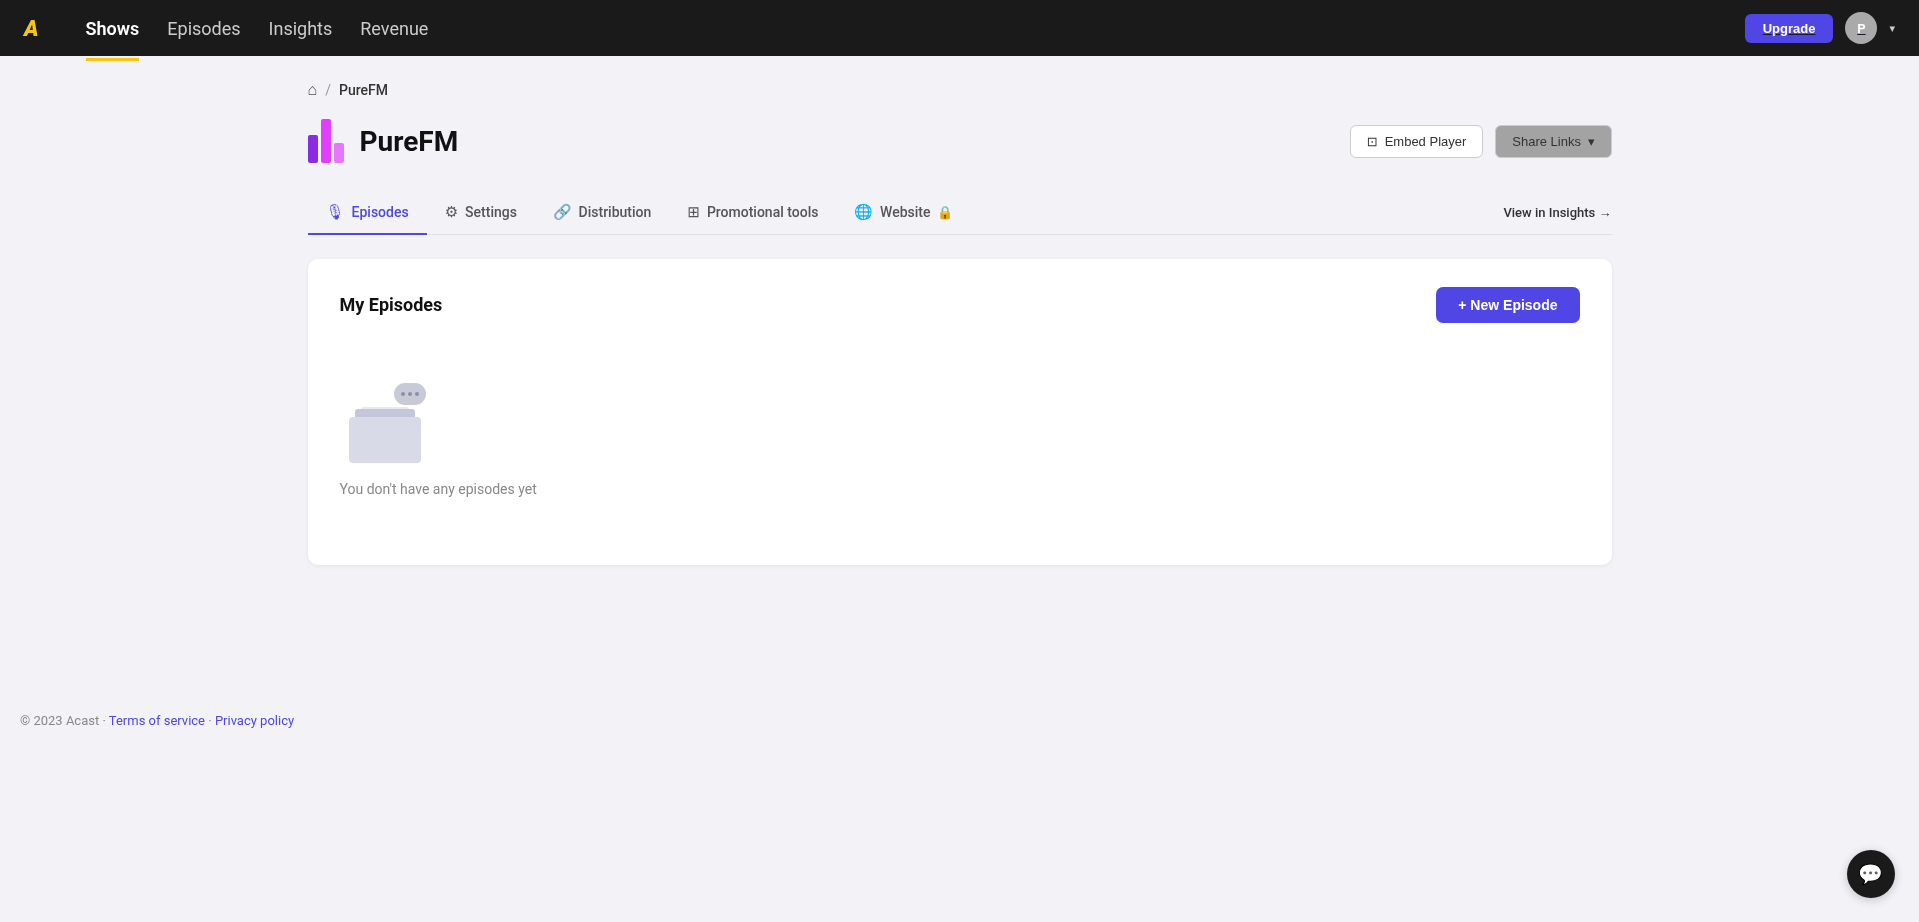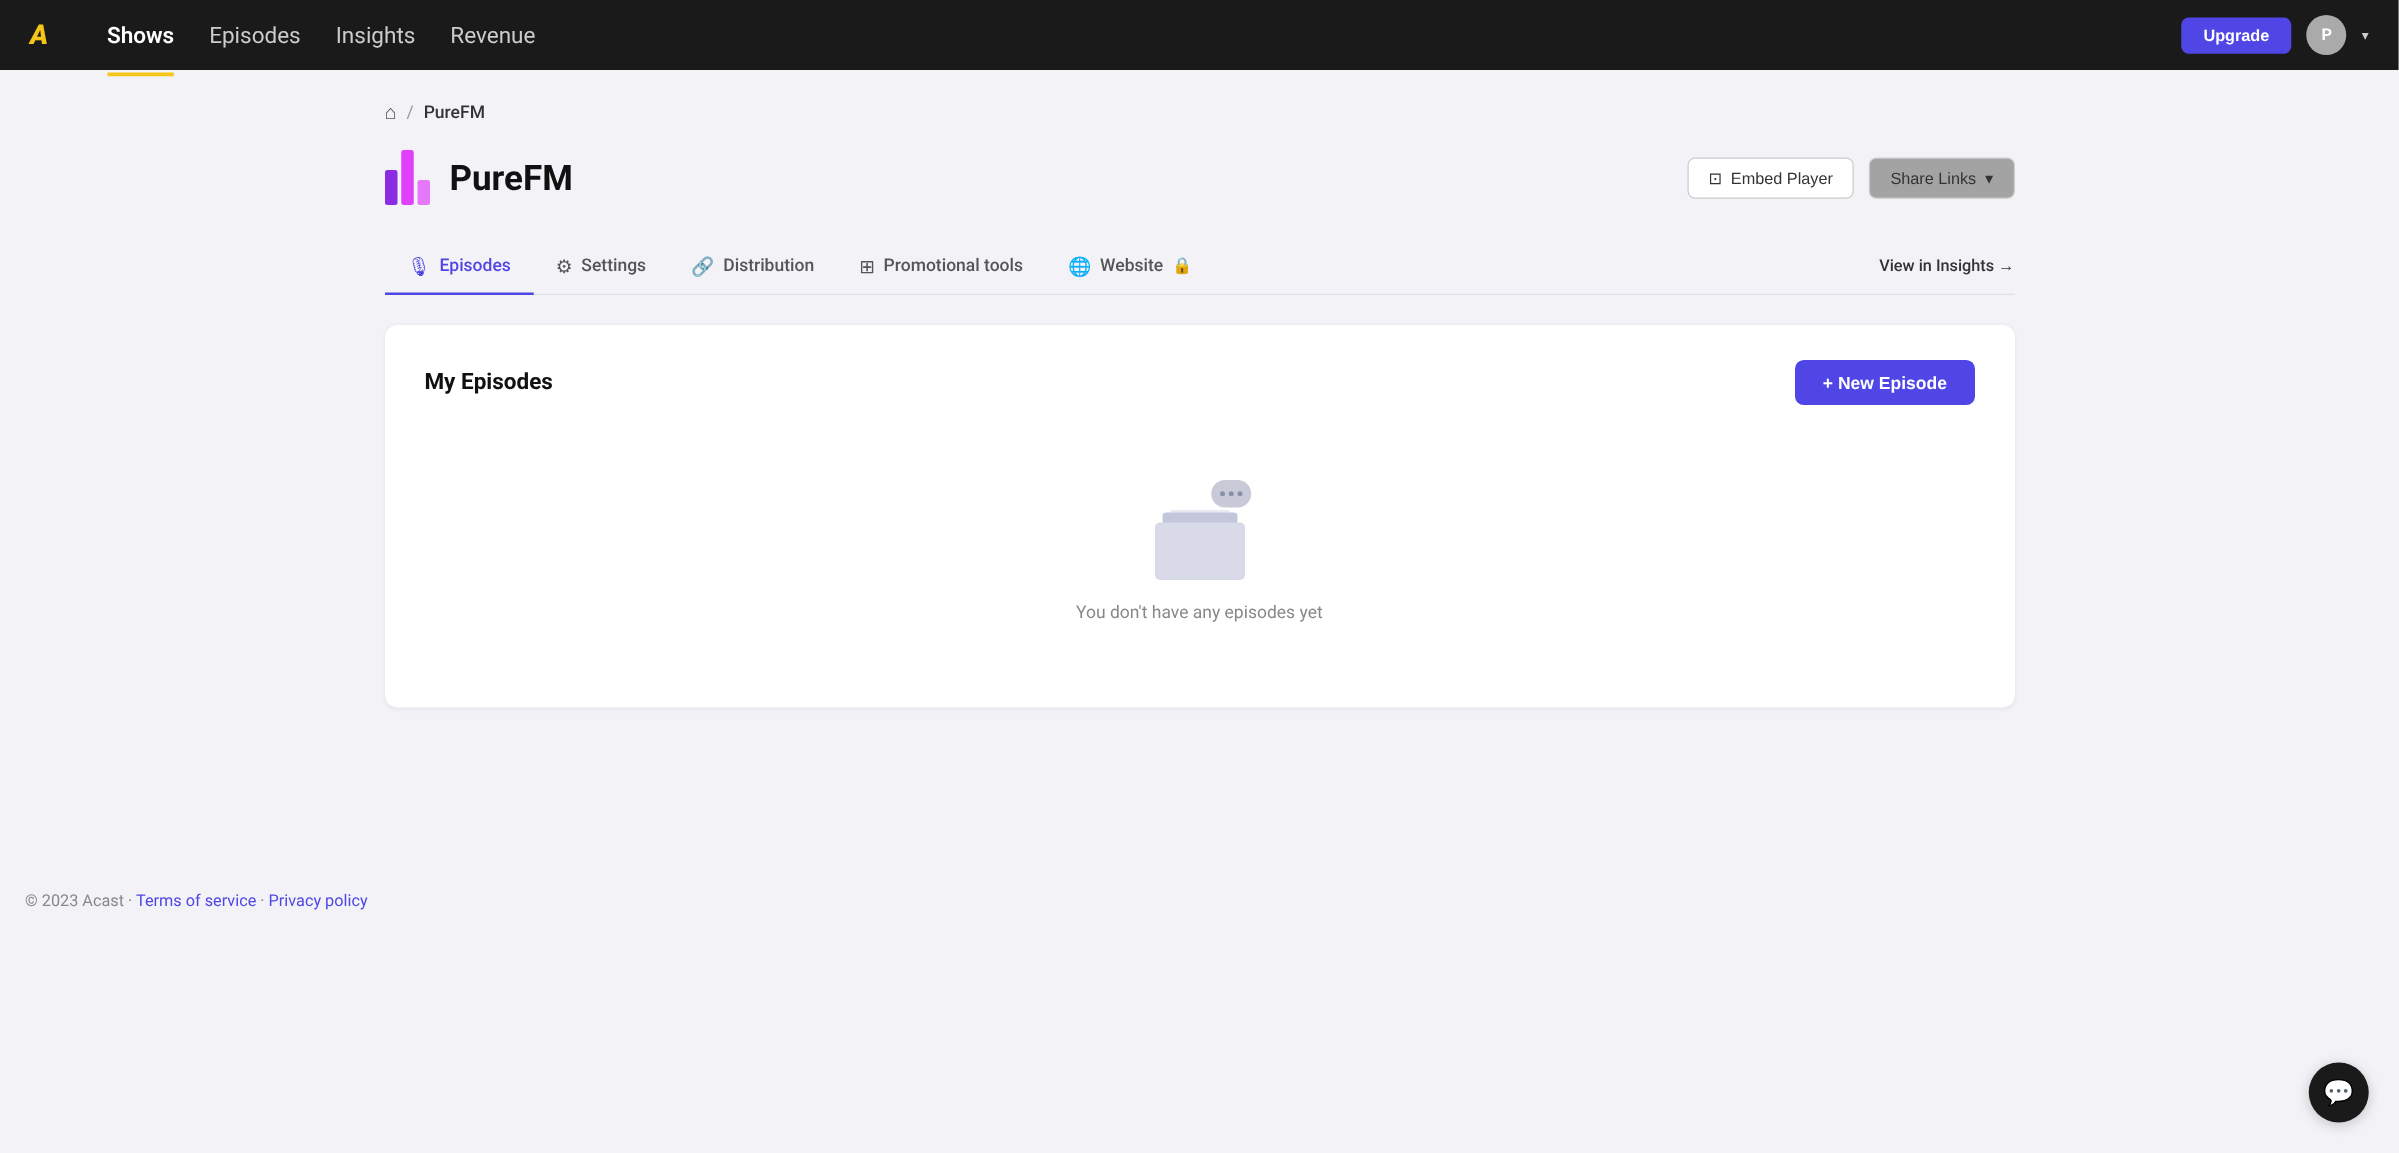--- a/index.html
+++ b/index.html
@@ -50,20 +50,21 @@
       bottom: -18px;
       left: 0;
       width: 100%;
       height: 3px;
       background: #f5c518;
     }
     .topnav-right {
       display: flex;
       align-items: center;
       gap: 12px;
+      text-decoration: underline;
     }
     .upgrade-btn {
       background: #4f46e5;
       color: #fff;
       border: none;
       border-radius: 6px;
       padding: 7px 18px;
       font-size: 13px;
       font-weight: 600;
       cursor: pointer;
@@ -239,21 +240,20 @@
       padding: 10px 22px;
       font-size: 14px;
       font-weight: 600;
       cursor: pointer;
     }
 
     
     .empty-state {
       display: flex;
       flex-direction: column;
-      align-items: center;
       justify-content: center;
       padding: 48px 0 40px 0;
     }
     .empty-illustration {
       position: relative;
       width: 90px;
       height: 80px;
       margin-bottom: 18px;
     }
     .empty-tray {

